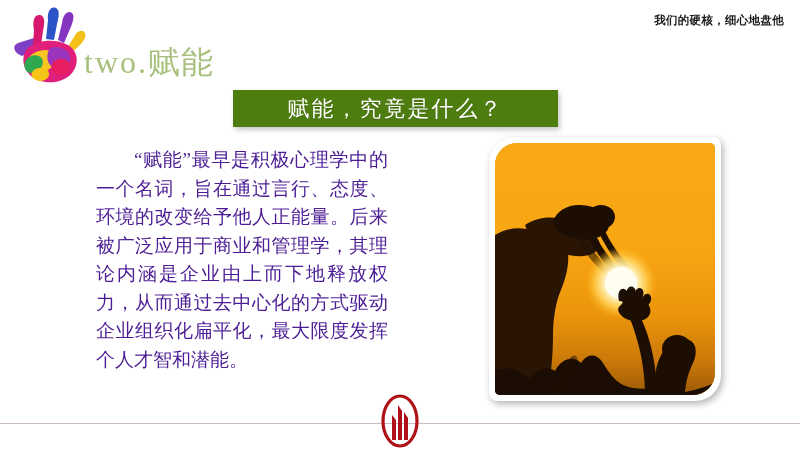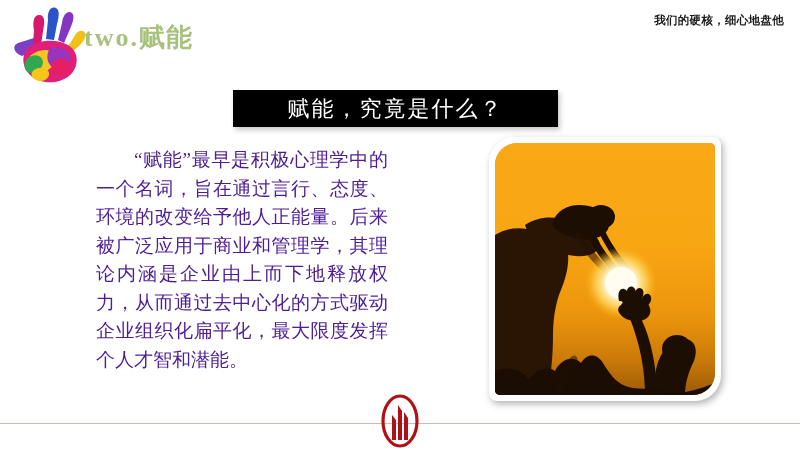--- a/index.html
+++ b/index.html
@@ -40,39 +40,38 @@
     left: 12px;
     top: 4px;
     width: 78px;
     height: 84px;
   }
 
   
   .section-title {
     position: absolute;
     left: 84px;
-    top: 16px;
-    font-family: "Liberation Serif", "DejaVu Serif", serif;
-    font-size: 26px;
+    top: 40px;
+    font-family: "Liberation Serif", "DejaVu Serif", serif;
+    font-size: 32px;
     line-height: 44px;
     color: #a9c17e;
     letter-spacing: 1px;
     white-space: nowrap;
-    font-weight: bold;
   }
   .section-title .lat { letter-spacing: 2px; }
 
   
   .banner {
     position: absolute;
     left: 233px;
     top: 90px;
     width: 325px;
     height: 37px;
-    background: #000000;
+    background: #4d7c0f;
     box-shadow: 2px 3px 5px rgba(0,0,0,0.22);
     display: flex;
     align-items: center;
     justify-content: center;
   }
   .banner-text {
     font-family: "Liberation Serif", "DejaVu Serif", serif;
     font-size: 22px;
     color: #ffffff;
     letter-spacing: 2px;

